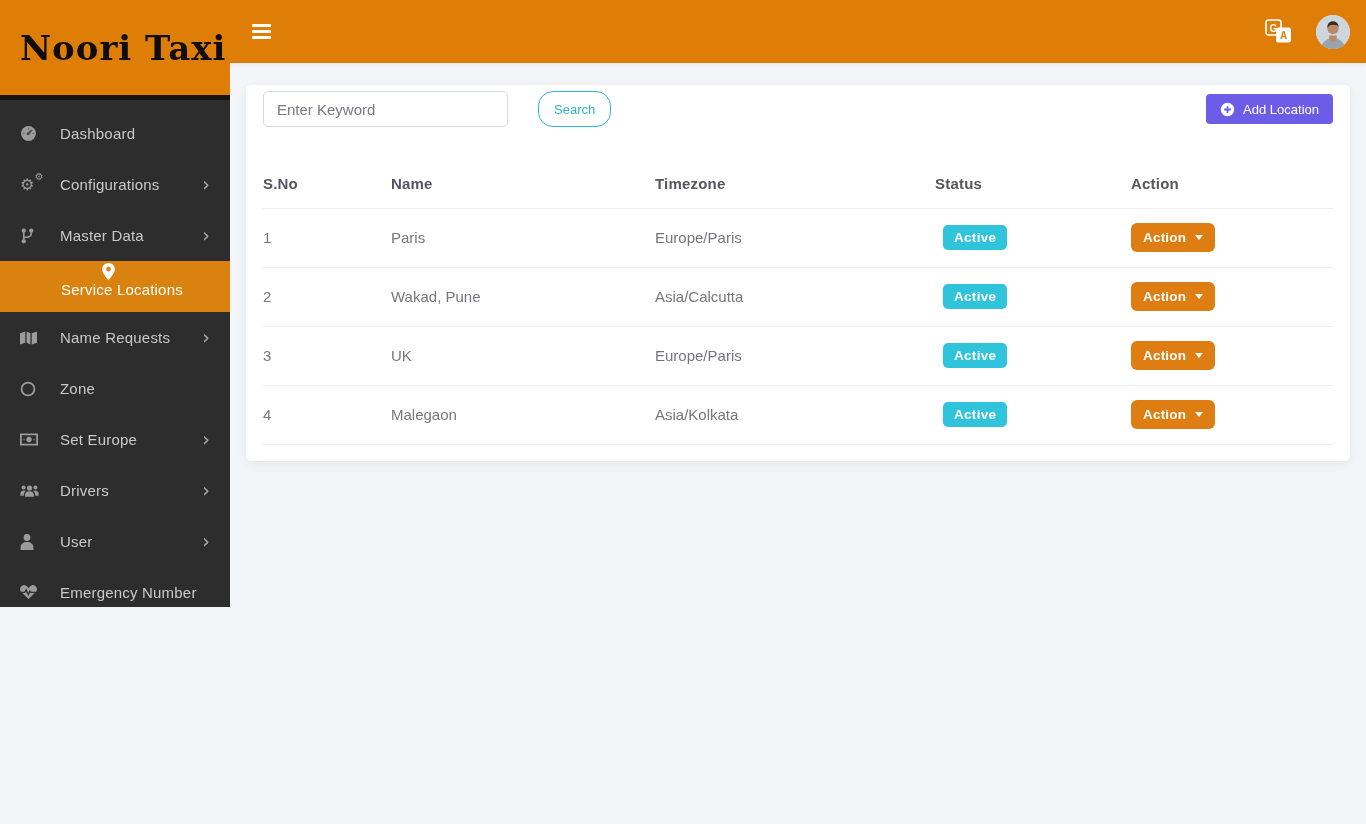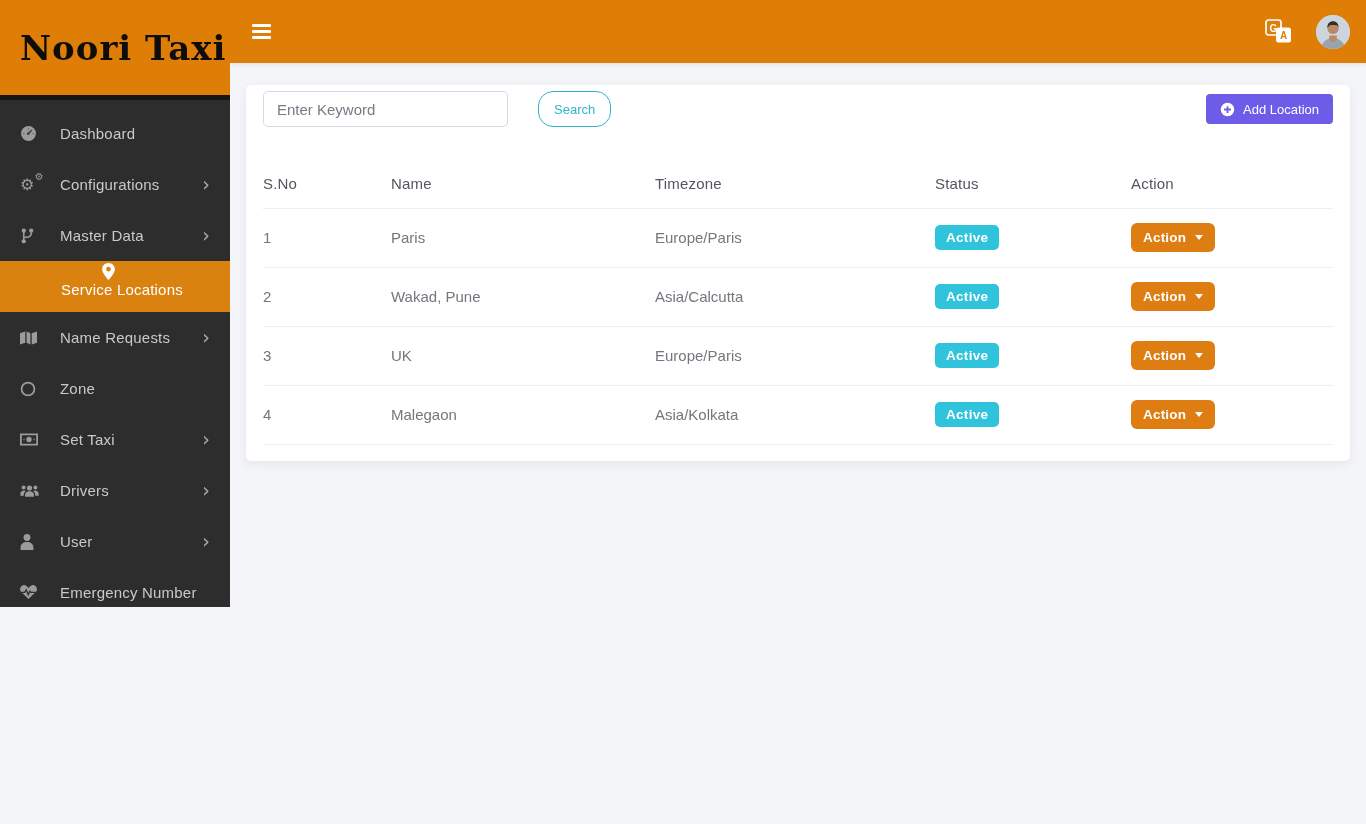--- a/index.html
+++ b/index.html
@@ -113,35 +113,35 @@
     display:flex; align-items:center; gap:8px;
     background:#6c5ce7; border:none; border-radius:4px;
     color:#fff; font-size:13px;
     font-family:"Liberation Sans", sans-serif;
     cursor:pointer;
   }
 
   table { width:100%; border-collapse:collapse; margin-top:33px; table-layout:fixed; }
   th {
     height:48px; text-align:left;
-    font-size:15px; font-weight:normal; color:#54555e;
+    font-size:15px; font-weight:bold; color:#54555e;
     border-bottom:1px solid #edeef2;
     letter-spacing:.2px;
   }
   td {
     height:59px;
     font-size:15px; color:#75767e;
     border-bottom:1px solid #edeef2;
   }
   .badge {
     display:inline-block;
     padding:5px 11px;
     background:#2fc3dc; color:#fff;
     border-radius:5px;
-    font-size:13.5px; font-weight:bold; letter-spacing:.3px;
+    font-size:13.5px; font-weight:bold; letter-spacing:.3px;margin-left:8px;
   }
   .action-btn {
     display:inline-flex; align-items:center; gap:9px;
     padding:0 12px; height:29px;
     background:#de7d11; border:none; border-radius:6px;
     color:#fff; font-size:13.5px; font-weight:bold;
     font-family:"Liberation Sans", sans-serif;
     cursor:pointer; letter-spacing:.2px;
   }
   .caret {
@@ -216,21 +216,21 @@
         <span class="nav-label">Zone</span>
       </div>
       <div class="nav-item">
         <span class="nav-icon">
           <svg width="18" height="13" viewBox="0 0 18 12">
             <path fill="currentColor" fill-rule="evenodd" d="M0 0h18v12H0V0zm1.8 1.8v8.4h14.4V1.8H1.8z"></path>
             <circle cx="9" cy="6" r="2.7" fill="currentColor"></circle>
             <path d="M3.5 6h1M13.5 6h1" stroke="currentColor" stroke-width="1.4"></path>
           </svg>
         </span>
-        <span class="nav-label">Set Taxi</span>
+        <span class="nav-label">Set Europe</span>
         <span class="nav-chevron">›</span>
       </div>
       <div class="nav-item">
         <span class="nav-icon">
           <svg width="19" height="14" viewBox="0 0 20 14">
             <circle cx="10" cy="3.8" r="2.7" fill="currentColor"></circle>
             <path fill="currentColor" d="M10 7.2c-2.6 0-4.7 1.6-4.7 3.6V13h9.4v-2.2c0-2-2.1-3.6-4.7-3.6z"></path>
             <circle cx="3.8" cy="3.2" r="2.1" fill="currentColor"></circle>
             <path fill="currentColor" d="M4.3 6.4C2.1 6.6.4 7.9.4 9.5V12h3.6v-1.2c0-1.6.9-3 2.3-3.9a4.6 4.6 0 0 0-2-.5z"></path>
             <circle cx="16.2" cy="3.2" r="2.1" fill="currentColor"></circle>

